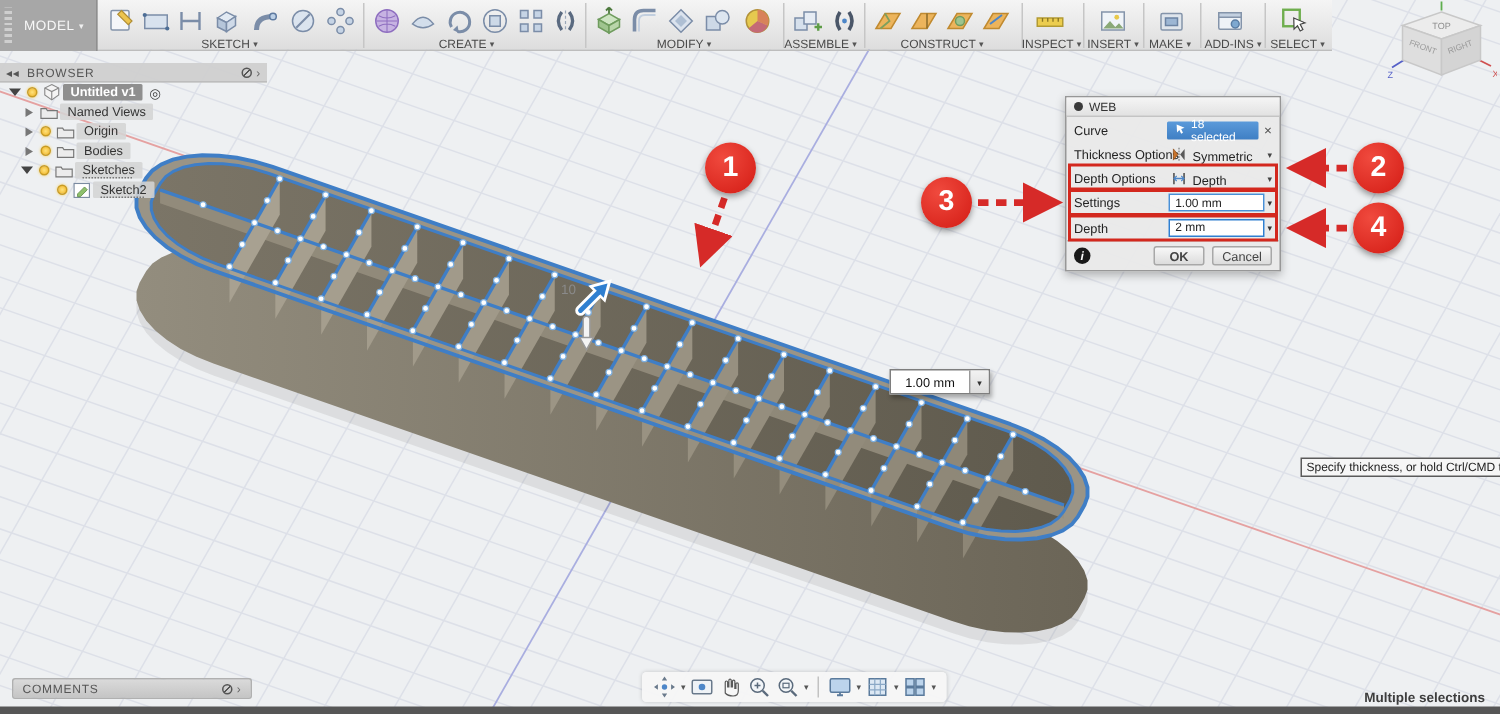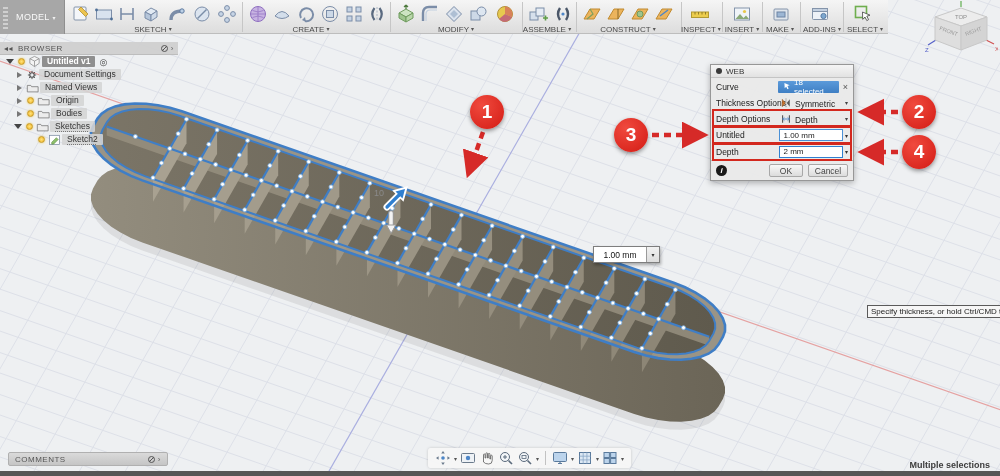--- a/index.html
+++ b/index.html
@@ -58,21 +58,21 @@
   .dlg-input{width:64px;height:12px;background:#fff;border:1px solid #4a90d6;font-size:8px;
              padding:0 3px;display:flex;align-items:center;}
   .spin{margin-left:2px;font-size:6px;color:#333;}
   .checkbox{width:9px;height:9px;background:#fff;border:1px solid #777;font-size:8px;line-height:8px;
             text-align:center;color:#111;}
   .dlg-footer{height:20px;border-top:1px solid #bdbdbd;display:flex;align-items:center;padding:0 5px;gap:5px;}
   .info-ico{width:11px;height:11px;border-radius:50%;background:#1a1a1a;color:#fff;font-size:8px;font-style:italic;
             font-weight:bold;text-align:center;line-height:11px;}
   .btn{height:13px;background:linear-gradient(#f8f8f8,#dcdcdc);border:1px solid #a8a8a8;border-radius:2px;
        font-size:8.5px;color:#444;display:flex;align-items:center;justify-content:center;}
-  .btn.ok{width:34px;margin-left:auto;}
+  .btn.ok{width:34px;margin-left:auto;font-weight:bold;}
   .btn.cancel{width:40px;}
   .red-box{position:absolute;left:1px;right:1px;border:2px solid #d3281e;z-index:2;pointer-events:none;}
 
   
   .callout{position:absolute;width:34px;height:34px;border-radius:50%;z-index:7;
            background:radial-gradient(circle at 35% 30%,#f04a3e,#d31b14);color:#fff;font-size:19px;font-weight:bold;
            text-align:center;line-height:34px;box-shadow:0 2px 4px rgba(0,0,0,.4);}
 
   
   .dim-input{position:absolute;left:593px;top:246px;height:17px;z-index:5;display:flex;background:#fff;
@@ -566,30 +566,20 @@
             <path d="M7 1.5l5 2.5v5L7 12.5 2 9V4z" fill="#f4f4f4" stroke="#888" stroke-width=".8"></path>
             <path d="M2 4l5 2.5L12 4M7 6.5v6" fill="none" stroke="#888" stroke-width=".8"></path>
           </svg>
         </span>
       <span class="pill dark">Untitled v1</span>
       <span class="radio-ico">◎</span>
     </div>
     <div class="br-row" style="padding-left:14px">
       <span class="tri-r"></span>
       <span class="mini">
-          <svg width="12" height="12" viewBox="0 0 16 16">
-            <circle cx="8" cy="8" r="3" fill="none" stroke="#555" stroke-width="1.6"></circle>
-            <path d="M8 2.5v2M8 11.5v2M2.5 8h2M11.5 8h2M4.1 4.1l1.4 1.4M10.5 10.5l1.4 1.4M11.9 4.1l-1.4 1.4M5.5 10.5l-1.4 1.4" stroke="#555" stroke-width="1.3"></path>
-          </svg>
-        </span>
-      <span class="pill">Document Settings</span>
-    </div>
-    <div class="br-row" style="padding-left:14px">
-      <span class="tri-r"></span>
-      <span class="mini">
           <svg width="13" height="12" viewBox="0 0 15 13">
             <path d="M1.5 3.5h4l1 1.5h7.5v6h-12.5z" fill="#ececec" stroke="#777" stroke-width=".9"></path>
           </svg>
         </span>
       <span class="pill">Named Views</span>
     </div>
     <div class="br-row" style="padding-left:14px">
       <span class="tri-r"></span>
       <span class="bulb"></span>
       <span class="mini">
@@ -664,21 +654,21 @@
         <svg width="12" height="12" viewBox="0 0 16 16">
             <path d="M3.5 3v10M12.5 3v10" stroke="#444" stroke-width="1.3"></path>
             <path d="M3.5 8h9" stroke="#4d86c8" stroke-width="1.2"></path>
             <path d="M6 5.8L3.5 8 6 10.2M10 5.8L12.5 8 10 10.2" fill="none" stroke="#4d86c8"></path>
           </svg>
         <span>Depth</span>
       </span>
       <span class="opt-caret">▾</span>
     </div>
     <div class="dlg-row h16">
-      <span class="dlg-label">Untitled</span>
+      <span class="dlg-label">Settings</span>
       <span class="dlg-input" style="margin-left:auto">1.00 mm</span>
       <span class="spin">▾</span>
     </div>
     <div class="dlg-row h17">
       <span class="dlg-label">Depth</span>
       <span class="dlg-input" style="margin-left:auto;border-color:#2f7fd0">2 mm</span>
       <span class="spin">▾</span>
     </div>
     <div class="dlg-footer">
       <span class="info-ico">i</span>

